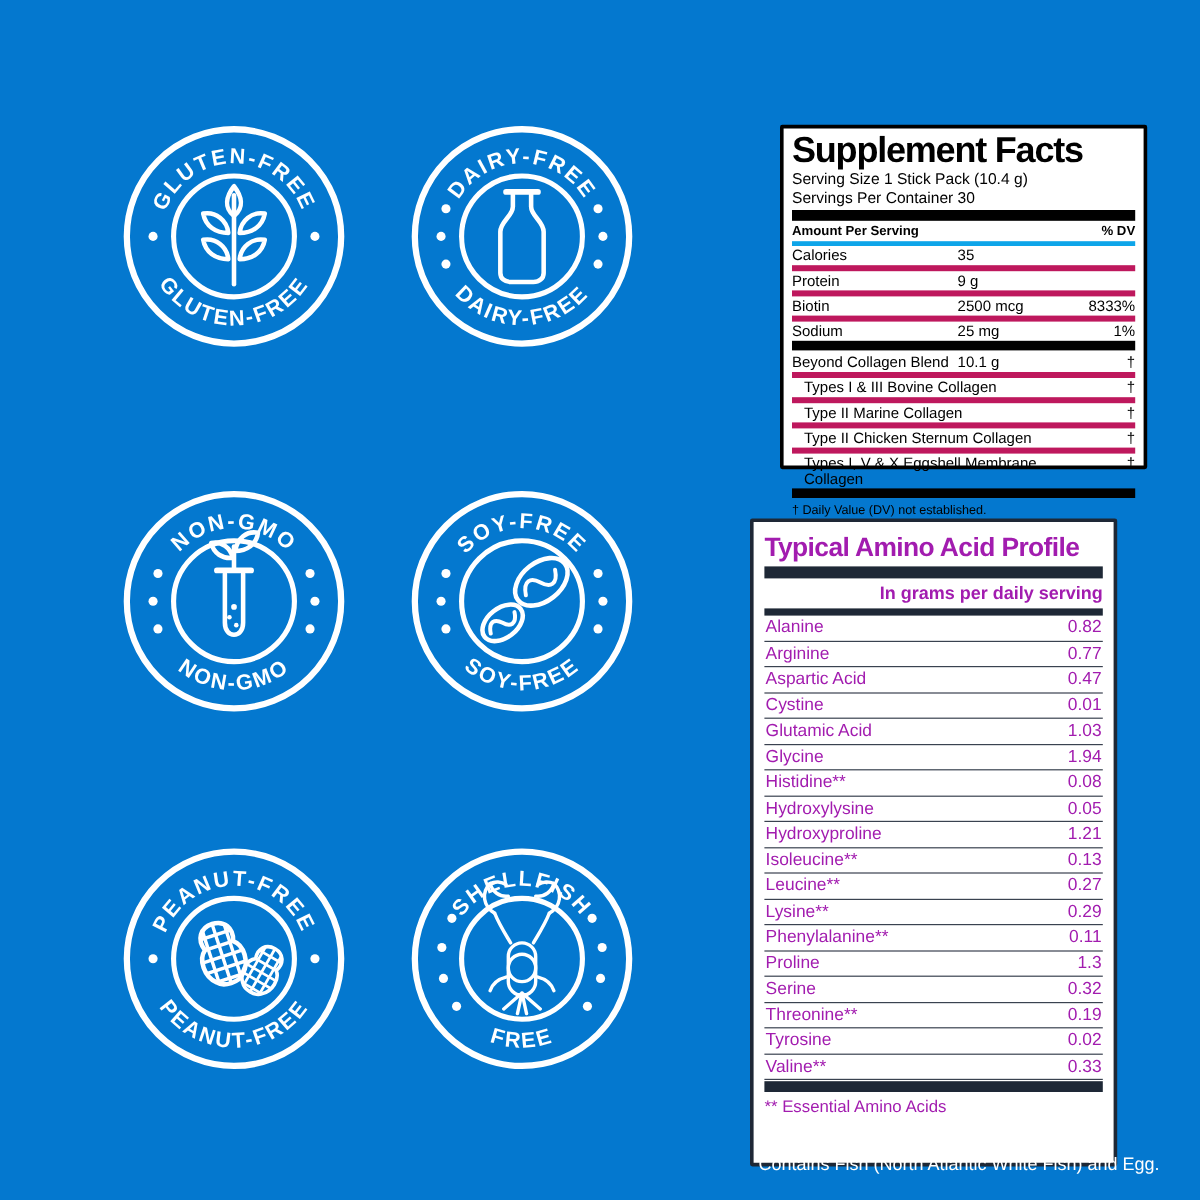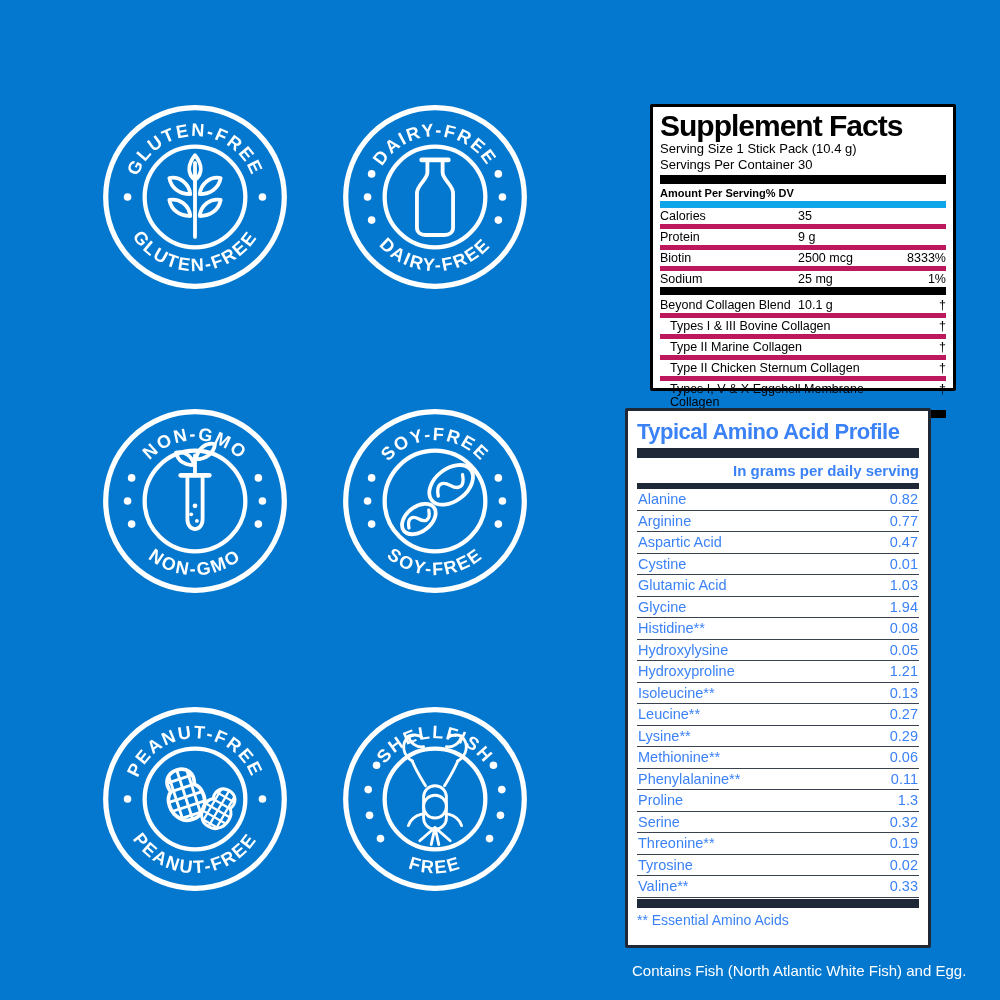--- a/index.html
+++ b/index.html
@@ -24,36 +24,36 @@
   
   .sf-panel{
     position:absolute;left:650px;top:104px;width:306px;height:287px;
     background:#fff;border:3.5px solid #000;border-radius:2px;
     box-sizing:border-box;padding:3px 7px 2px;color:#000;
   }
   .sf-title{font-size:30px;font-weight:bold;letter-spacing:-1px;line-height:31px;white-space:nowrap;}
   .sf-serving{font-size:13px;line-height:15.5px;}
   .bar{background:#000;height:8px;}
   .sf-bar1{height:9px;margin:3px 0 2px;}
-  .sf-head{display:flex;justify-content:flex-start;font-size:11px;font-weight:bold;
-    padding:1px 0 2px;border-bottom:7px solid #0ea5e9;}
+  .sf-head{display:flex;justify-content:space-between;font-size:11px;font-weight:bold;
+    padding:1px 0 2px;border-bottom:4px solid #0ea5e9;}
   .srow{display:grid;grid-template-columns:1fr 92px 56px;font-size:12.5px;line-height:13px;
     padding:1.5px 0;border-bottom:5px solid #be185d;}
   .srow:last-child{border-bottom:none;}
   .srow .amt{text-align:left;}
   .srow .dv{text-align:right;}
   .srow.ind .nm{grid-column:1/3;padding-left:10px;}
   .sf-bar2{height:8px;margin:0 0 2px;}
   .sf-foot{font-size:10.5px;padding-top:2px;}
 
   
   .aa-panel{
-    position:absolute;left:625px;top:408px;width:306px;height:540px;
+    position:absolute;left:625px;top:432px;width:306px;height:540px;
     background:#fff;border:3px solid #1e2836;border-radius:2px;
-    box-sizing:border-box;padding:6px 9px 4px;color:#3b82f6;
+    box-sizing:border-box;padding:6px 9px 4px;color:#a21caf;
   }
   .aa-title{font-size:22px;font-weight:bold;letter-spacing:-0.5px;line-height:26px;white-space:nowrap;padding:2px 0 3px;}
   .aa-bar1{background:#1e2836;height:10px;}
   .aa-sub{font-size:15px;font-weight:bold;text-align:right;padding:4px 0 4px;}
   .aa-bar2{background:#1e2836;height:6px;}
   .arow{display:flex;justify-content:space-between;font-size:14.5px;line-height:17px;
     padding:2px 1px 1.5px;border-bottom:1.5px solid #3a4250;}
   .aa-bar3{background:#1e2836;height:9px;margin-top:1px;}
   .aa-foot{font-size:14px;padding-top:4px;}
 
@@ -364,24 +364,20 @@
       <div class="arow">
         <span>Leucine**</span>
         <span>0.27</span>
       </div>
 
       <div class="arow">
         <span>Lysine**</span>
         <span>0.29</span>
       </div>
 
-      <div class="arow">
-        <span>Methionine**</span>
-        <span>0.06</span>
-      </div>
 
       <div class="arow">
         <span>Phenylalanine**</span>
         <span>0.11</span>
       </div>
 
       <div class="arow">
         <span>Proline</span>
         <span>1.3</span>
       </div>

